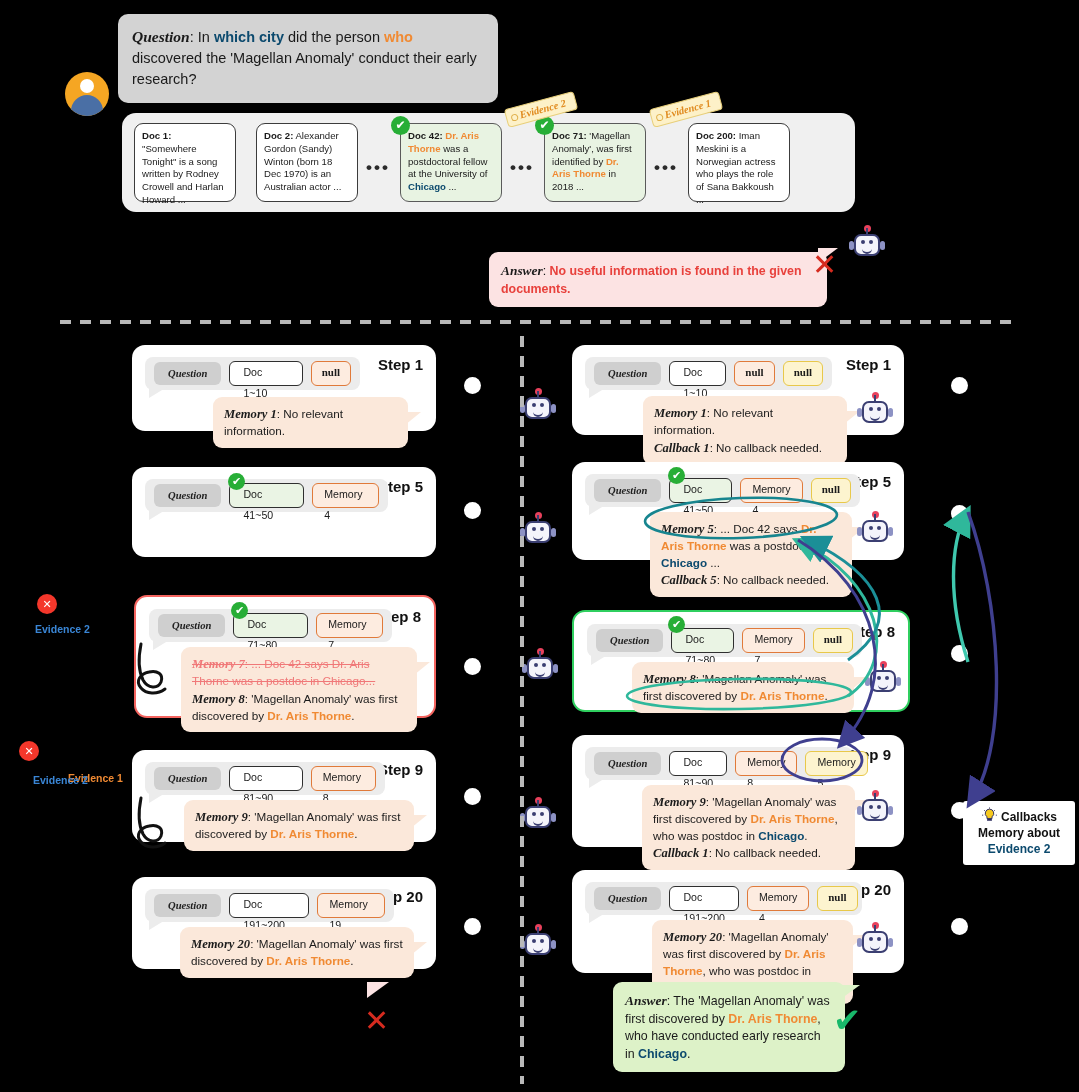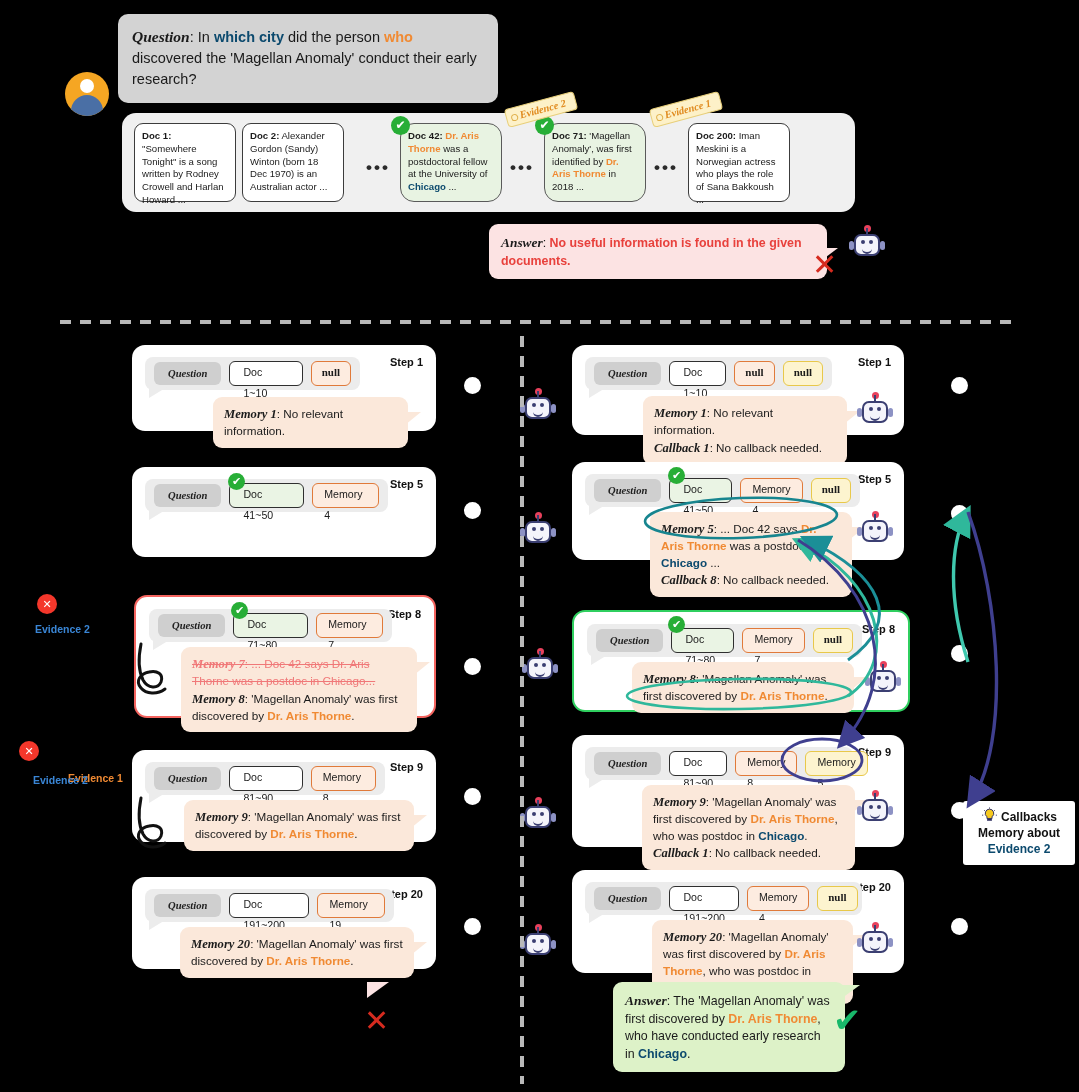--- a/index.html
+++ b/index.html
@@ -20,21 +20,21 @@
   
   .avatar{left:65px;top:72px;width:44px;height:44px;border-radius:50%;
           background:#f5a623;overflow:hidden;}
   .avatar .head{position:absolute;left:15px;top:7px;width:14px;height:14px;border-radius:50%;background:#fff;}
   .avatar .body{position:absolute;left:6px;top:23px;width:32px;height:22px;border-radius:16px 16px 0 0;background:#4a6fa5;}
 
   
   .docs-strip{left:122px;top:113px;width:733px;height:99px;background:#f0f0f0;border-radius:14px;}
   .doccard{position:absolute;top:10px;width:102px;height:79px;background:#fff;border:1.6px solid #3c3c3c;
            border-radius:9px;box-sizing:border-box;padding:6px 7px;font-size:9.6px;line-height:1.33;color:#1b1b1b;}
-  .doccard.ev{background:#e8f3e2;border-color:#5a5a5a;border-radius:14px;}
+  .doccard.ev{background:#e8f3e2;border-color:#5a5a5a;}
   .doccard b{font-weight:bold;}
   .dots{position:absolute;top:45px;color:#2b2b2b;font-size:17px;letter-spacing:2px;font-weight:bold;}
   .chk{position:absolute;width:19px;height:19px;border-radius:50%;background:#27ae36;
        color:#fff;font-size:12px;line-height:19px;text-align:center;font-weight:bold;z-index:4;}
   .evtag{position:absolute;background:#fdf1c8;border:1px solid #e8cf7a;border-radius:4px;
          color:#e08a1e;font-weight:bold;font-size:10.5px;padding:3px 9px 3px 13px;z-index:5;
          font-family:"Liberation Serif","DejaVu Serif",serif;font-style:italic;}
   .evtag:before{content:"";position:absolute;left:4px;top:50%;margin-top:-2.5px;width:5px;height:5px;
                 border:1px solid #e0b04a;border-radius:50%;}
 
@@ -61,21 +61,21 @@
   .robot .eye{position:absolute;top:12px;width:4px;height:4px;border-radius:50%;background:#3b3f72;}
   .robot .eye.l{left:11px;}
   .robot .eye.r{left:19px;}
   .robot .mouth{position:absolute;left:12px;top:19px;width:10px;height:5px;
                 border:0 solid #3b3f72;border-bottom:2px solid #3b3f72;border-radius:0 0 10px 10px;}
 
   
   .card{position:absolute;background:#fff;border-radius:13px;box-sizing:border-box;}
   .card.redb{border:2.4px solid #f4645f;}
   .card.greenb{border:2.4px solid #2fcf5f;}
-  .steplbl{position:absolute;right:13px;top:11px;font-size:11px;font-weight:bold;color:#111;}
+  .steplbl{position:absolute;right:13px;top:11px;font-size:15px;font-weight:bold;color:#111;}
   .inrow{position:absolute;left:13px;top:12px;height:33px;background:#ececec;border-radius:8px;
          display:flex;align-items:center;gap:8px;padding:0 9px;box-sizing:border-box;}
   .inrow .tail{position:absolute;left:4px;top:30px;width:0;height:0;
                border-right:18px solid transparent;border-top:11px solid #ececec;}
   .chipq{background:#cfcfcf;border-radius:6px;height:23px;line-height:23px;padding:0 14px;
          font-size:10.6px;font-style:italic;font-weight:bold;color:#222;
          font-family:"Liberation Serif","DejaVu Serif",serif;}
   .chipd{background:#fff;border:1.7px solid #2f2f2f;border-radius:6px;height:23px;line-height:21px;
          padding:0 13px;font-size:10.6px;color:#1b1b1b;position:relative;}
   .chipd.okg{background:#eaf4e4;}
@@ -122,21 +122,21 @@
 
   <div class="abs avatar">
     <div class="head"></div>
     <div class="body"></div>
   </div>
 
   <div class="abs docs-strip">
     <div class="doccard" style="left:12px">
       <b>Doc 1:</b><span> "Somewhere Tonight" is a song written by Rodney Crowell and Harlan Howard ...</span>
     </div>
-    <div class="doccard" style="left:120px">
+    <div class="doccard" style="left:134px">
       <b>Doc 2:</b><span> Alexander Gordon (Sandy) Winton (born 18 Dec 1970) is an Australian actor ...</span>
     </div>
     <div class="dots" style="left:244px">•••</div>
     <div class="doccard ev" style="left:278px">
       <b>Doc 42:</b> <span class="orange">Dr. Aris Thorne</span><span> was a postdoctoral fellow at the University of </span><span class="blue">Chicago</span><span> ...</span>
     </div>
     <div class="chk" style="left:269px;top:3px"><span>✔</span></div>
     <div class="dots" style="left:388px">•••</div>
     <div class="doccard ev" style="left:422px">
       <b>Doc 71:</b><span> 'Magellan Anomaly', was first identified by </span><span class="orange">Dr. Aris Thorne</span><span> in 2018 ...</span>
@@ -144,21 +144,21 @@
     <div class="chk" style="left:413px;top:3px"><span>✔</span></div>
     <div class="dots" style="left:532px">•••</div>
     <div class="doccard" style="left:566px">
       <b>Doc 200:</b><span> Iman Meskini is a Norwegian actress who plays the role of Sana Bakkoush ...</span>
     </div>
   </div>
 
   <div class="evtag" style="left:505px;top:100px;transform:rotate(-15deg)">Evidence 2</div>
   <div class="evtag" style="left:650px;top:100px;transform:rotate(-15deg)">Evidence 1</div>
 
-  <div class="ansb pink abs" style="left:489px;top:224px;width:338px;">
+  <div class="ansb pink abs" style="left:489px;top:252px;width:338px;">
     <span class="lbl">Answer</span><span>: </span><span class="red">No useful information is found in the given documents.</span>
   </div>
   <div class="abs" style="left:818px;top:248px;width:0;height:0;border-left:20px solid #fce3e3;border-bottom:15px solid transparent;"></div>
   <div class="xmark" style="left:812px;top:250px">✕</div>
 
   <div class="robot" style="left:850px;top:228px">
     <div class="antd"></div>
       <div class="ant"></div>
     <div class="ear l"></div>
       <div class="ear r"></div>
@@ -335,21 +335,21 @@
         <div class="tail"></div>
       <div class="chipq">Question</div>
       <div class="chipd okg">Doc 41~50</div>
       <div class="chipm">Memory 4</div>
       <div class="chipy">null</div>
     </div>
     <div class="chk" style="left:96px;top:5px;width:17px;height:17px;line-height:17px;font-size:11px"><span>✔</span></div>
     <div class="mem" style="left:78px;top:50px;width:202px">
       <div class="tail"></div>
       <div><span class="mlbl">Memory 5</span><span>: ... Doc 42 says </span><span class="orange">Dr. Aris Thorne</span><span> was a postdoc in </span><span class="blue">Chicago</span><span> ...</span></div>
-      <div><span class="mlbl">Callback 8</span><span>: No callback needed.</span></div>
+      <div><span class="mlbl">Callback 5</span><span>: No callback needed.</span></div>
     </div>
     <div class="robot" style="left:286px;top:52px">
       <div class="antd"></div>
         <div class="ant"></div>
         <div class="ear l"></div>
         <div class="ear r"></div>
       <div class="face"></div>
         <div class="eye l"></div>
         <div class="eye r"></div>
         <div class="mouth"></div>

